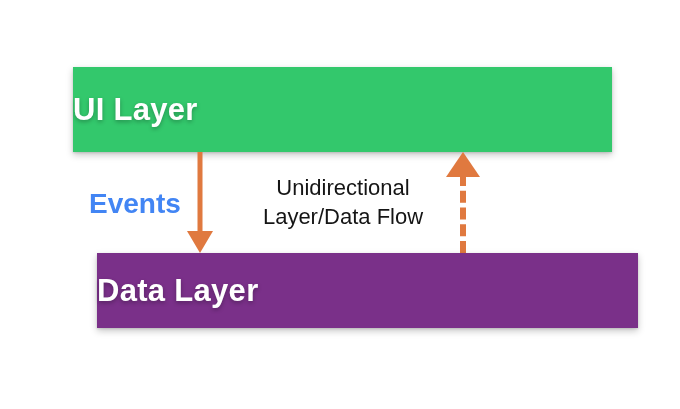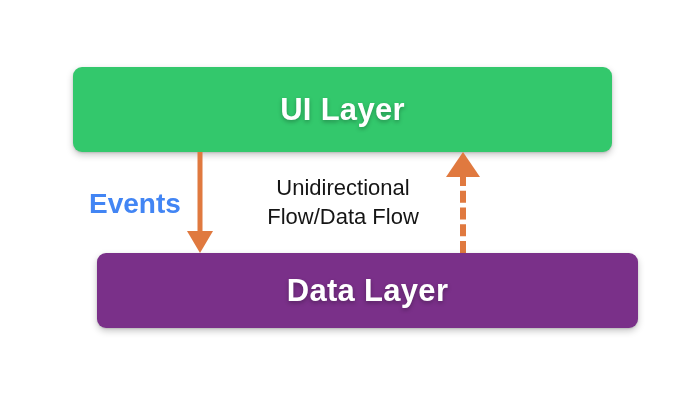--- a/index.html
+++ b/index.html
@@ -16,23 +16,21 @@
     height: 409px;
     background: #ffffff;
     overflow: hidden;
   }
 
   
   .layer-box {
     position: absolute;
     display: flex;
     align-items: center;
-    justify-content: center;
     box-shadow: 0 3px 7px rgba(0,0,0,0.22), 0 1px 2px rgba(0,0,0,0.12);
-    border-radius: 9px;
   }
   .layer-label {
     color: #ffffff;
     font-weight: bold;
     font-size: 31px;
     letter-spacing: 0.3px;
     text-shadow: 0 2px 4px rgba(0,0,0,0.28);
     white-space: nowrap;
   }
 
@@ -161,21 +159,21 @@
 
     <span id="events-label" class="side-label">Events</span>
 
     <div id="events-arrow" class="arrow">
       <span class="arrow-shaft"></span>
       <span class="arrow-head"></span>
     </div>
 
     <div id="flow-caption">
       <span class="caption-line">Unidirectional</span>
-      <span class="caption-line">Flow/Data Flow</span>
+      <span class="caption-line">Layer/Data Flow</span>
     </div>
 
     <div id="stream-arrow" class="arrow">
       <span class="arrow-head"></span>
       <span class="arrow-shaft"></span>
     </div>
 
 
   </div>
 

